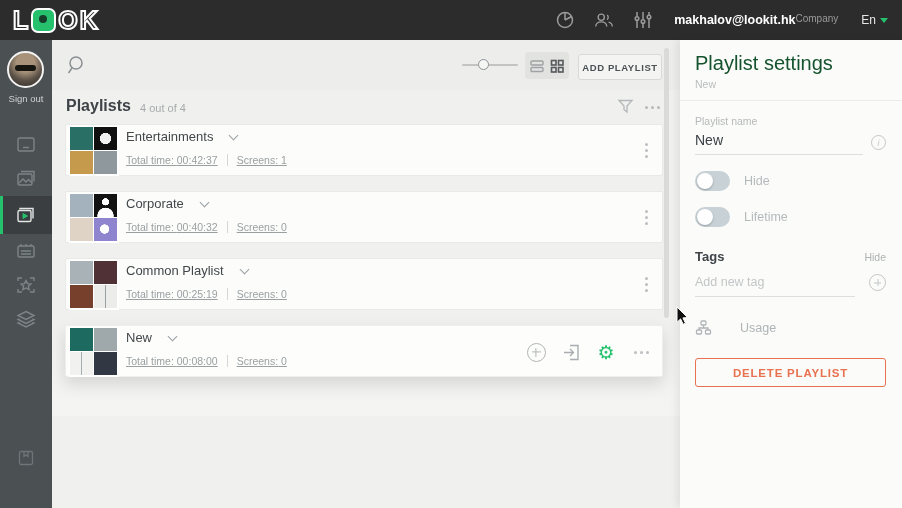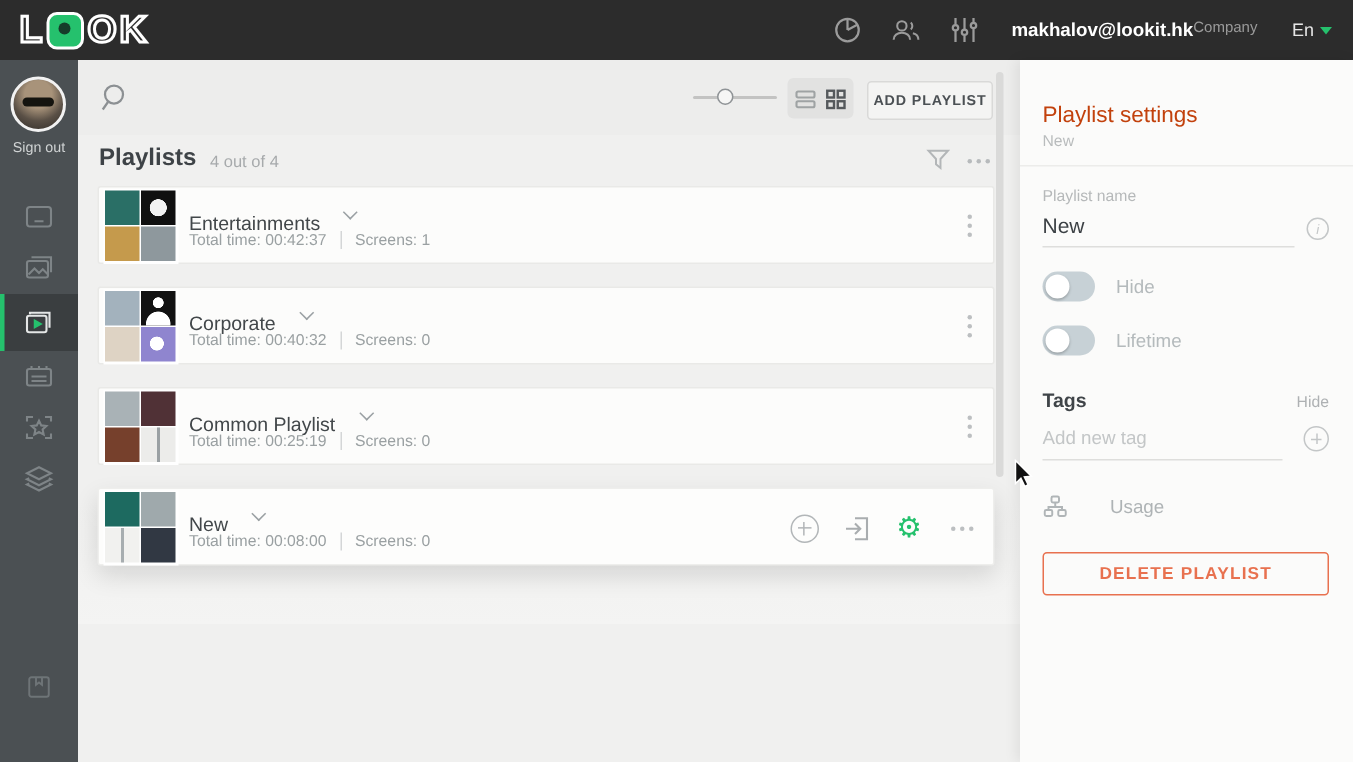--- a/index.html
+++ b/index.html
@@ -49,39 +49,39 @@
   .card{position:relative;margin:0 0 15px 13px;width:598px;height:52px;background:#fcfcfb;border:1px solid #e9e9e7;border-radius:2px;box-sizing:border-box;}
   .card:first-of-type{margin-top:9px;}
   .card.selected{background:#fdfdfc;border-color:#eeeeec;box-shadow:0 7px 16px rgba(0,0,0,.12);}
   .thumb{position:absolute;left:3px;top:1px;width:48px;height:48px;display:grid;grid-template-columns:23px 23px;grid-template-rows:23px 23px;gap:1px;background:#fff;padding:1px;}
   .tc{display:block;}
   .card1 .tc:nth-child(2){background-image:radial-gradient(circle at 50% 50%,#f2f2f2 0 34%,rgba(0,0,0,0) 36%);}
   .card2 .tc:nth-child(2){background-image:radial-gradient(circle at 50% 34%,#fff 0 18%,rgba(0,0,0,0) 20%),radial-gradient(circle at 50% 95%,#fff 0 32%,rgba(0,0,0,0) 34%);}
   .card2 .tc:nth-child(4){background-image:radial-gradient(circle at 46% 48%,#fff 0 26%,rgba(0,0,0,0) 28%);}
   .card3 .tc:nth-child(4){background-image:linear-gradient(90deg,rgba(0,0,0,0) 0 46%,#9aa0a3 46% 54%,rgba(0,0,0,0) 54%);}
   .card4 .tc:nth-child(3){background-image:linear-gradient(90deg,rgba(0,0,0,0) 0 46%,#a7adb0 46% 54%,rgba(0,0,0,0) 54%);}
-  .c-title{position:absolute;left:60px;top:16px;font-size:13px;color:#42474a;display:flex;align-items:flex-start;gap:17px;cursor:pointer;}
+  .c-title{position:absolute;left:60px;top:4px;font-size:13px;color:#42474a;display:flex;align-items:center;gap:17px;cursor:pointer;}
   .chev{width:6px;height:6px;border-right:1.5px solid #9aa0a3;border-bottom:1.5px solid #9aa0a3;transform:rotate(45deg);margin-top:-3px;}
-  .c-meta{position:absolute;left:60px;top:29px;font-size:10.5px;color:#9aa0a2;display:flex;align-items:center;}
+  .c-meta{position:absolute;left:60px;top:29px;font-size:10.5px;color:#9aa0a2;display:flex;align-items:center;text-decoration:underline;}
   .c-meta .sep{width:1px;height:12px;background:#d4d6d7;margin:0 9px;}
   .kebab{position:absolute;right:12px;top:16px;display:flex;flex-direction:column;gap:3px;cursor:pointer;padding:2px;}
   .kebab i{width:3px;height:3px;border-radius:50%;background:#bcbfc1;}
   .c-actions{position:absolute;right:10px;top:0;height:52px;display:flex;align-items:center;gap:13px;}
   .act-ic{width:22px;height:22px;display:flex;align-items:center;justify-content:center;color:#a9adaf;cursor:pointer;}
   .plus-circle{width:19px;height:19px;border-radius:50%;border:1.2px solid #b2b6b8;position:relative;box-sizing:border-box;}
   .plus-circle::before,.plus-circle::after{content:"";position:absolute;background:#b2b6b8;}
   .plus-circle::before{left:50%;top:4px;bottom:4px;width:1.2px;transform:translateX(-50%);}
   .plus-circle::after{top:50%;left:4px;right:4px;height:1.2px;transform:translateY(-50%);}
   .gear{color:#25c16d;font-size:19px;line-height:1;}
   .hdots{display:flex;gap:3px;}
   .hdots i{width:3px;height:3px;border-radius:50%;background:#bcbfc1;}
   .scrollbar{position:absolute;left:612px;top:8px;width:5px;height:270px;background:#dadad9;border-radius:3px;cursor:pointer;}
   
   .panel{position:absolute;left:680px;top:40px;width:222px;height:468px;background:#fbfbfa;box-shadow:-3px 0 8px rgba(0,0,0,.07);box-sizing:border-box;padding:0 16px 0 15px;}
-  .p-title{margin-top:28px;font-size:15px;color:#c2410c;}
+  .p-title{margin-top:12px;font-size:20px;color:#14532d;}
   .p-sub{margin-top:3px;font-size:10.5px;color:#b9bcbd;}
   .p-hr{margin:10px -16px 0 -15px;border:none;border-top:1px solid #ececea;}
   .p-label{margin-top:14px;font-size:10.5px;color:#b6b9ba;}
   .p-inrow{position:relative;margin-top:2px;}
   .p-input{width:168px;border:none;outline:none;background:transparent;border-bottom:1px solid #dededc;font-size:14px;color:#3c4145;padding:3px 0 6px 0;font-family:"Liberation Sans",sans-serif;}
   .info-ic{position:absolute;right:0;top:6px;width:15px;height:15px;border-radius:50%;border:1px solid #c4c7c8;color:#c4c7c8;font-size:9px;display:flex;align-items:center;justify-content:center;box-sizing:border-box;font-style:italic;cursor:pointer;}
   .info-ic::before{content:"i";}
   .toggle-row{display:flex;align-items:center;gap:14px;margin-top:16px;}
   .toggle{width:35px;height:20px;border-radius:10px;background:#c7d1d6;position:relative;cursor:pointer;}
   .toggle::after{content:"";position:absolute;left:2px;top:2px;width:16px;height:16px;border-radius:50%;background:#fff;box-shadow:0 1px 2px rgba(0,0,0,.25);}

